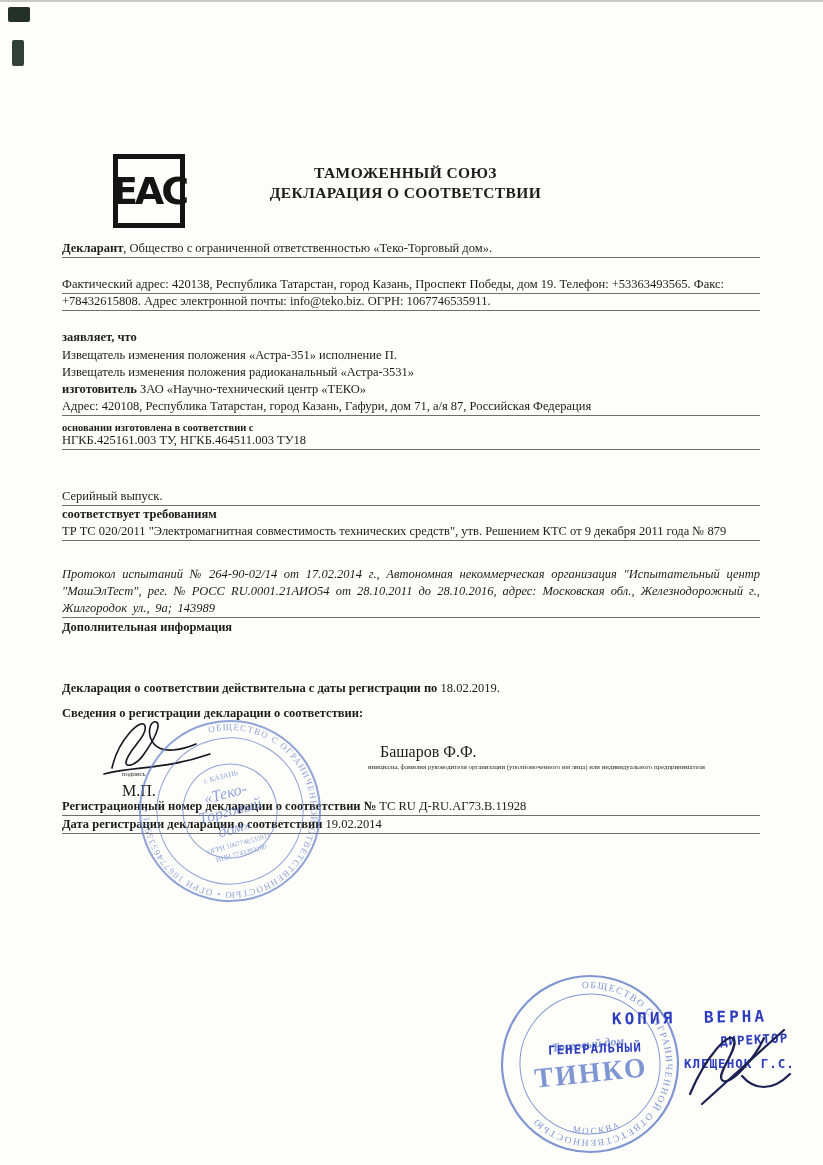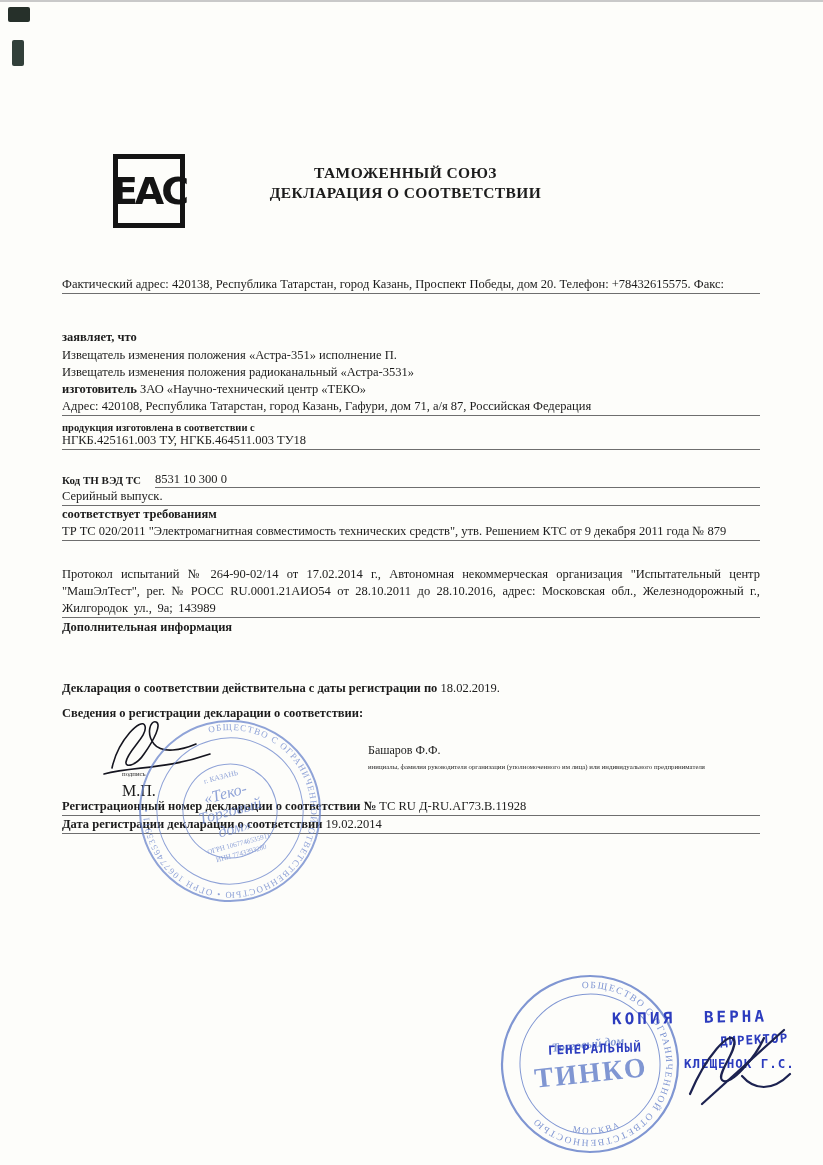--- a/index.html
+++ b/index.html
@@ -20,29 +20,29 @@
   }
   .eac-box span { font-family:"DejaVu Sans", sans-serif; font-weight:bold; font-size:38px; letter-spacing:-3px; color:#141414; }
 
   .title { position:absolute; left:0; right:12px; top:163px; text-align:center; }
   .title div { font-weight:bold; font-size:15.5px; line-height:20px; letter-spacing:0.4px; }
 
   .line { position:absolute; left:62px; width:698px; height:17px; font-size:12.5px; line-height:15px; white-space:nowrap; }
   .rule { border-bottom:1px solid #6e6e6e; }
   .b { font-weight:bold; }
   .small-b { font-weight:bold; font-size:10.5px; }
-  .para { position:absolute; left:62px; width:698px; font-size:12.5px; line-height:17px; text-align:justify; word-spacing:2.5px; }
+  .para { position:absolute; left:62px; width:698px; font-size:12.5px; line-height:17px; text-align:justify; word-spacing:2.5px;font-style:italic; }
   .para.rule { border-bottom:1px solid #6e6e6e; }
   .row { display:flex; align-items:flex-end; }
   .tnved-label { font-weight:bold; font-size:11px; line-height:15px; }
   .tnved-value { flex:1; margin-left:14px; border-bottom:1px solid #6e6e6e; font-size:12.5px; line-height:15px; }
 
   .tiny { position:absolute; font-size:6.8px; color:#2a2a2a; white-space:nowrap; }
   .mp { position:absolute; left:122px; top:782px; font-size:16px;text-align:center; }
-  .signer-name { position:absolute; left:368px; top:743px; font-size:12px; }
+  .signer-name { position:absolute; left:380px; top:743px; font-size:16px; }
 
   .stamp { position:absolute; pointer-events:none; }
   svg text { font-family:"Liberation Serif", serif; }
   .stamp-mono { font-family:"DejaVu Sans Mono", monospace; font-weight:bold; color:#2c3cbe; position:absolute; white-space:nowrap; }
   .copy-verna { left:612px; top:1008px; font-size:16px; letter-spacing:3px; word-spacing:16px; transform:rotate(-1deg); }
   .general { left:548px; top:1041px; font-size:12.5px; letter-spacing:1px; transform:rotate(-2deg); }
   .director { left:720px; top:1032px; font-size:12.5px; letter-spacing:1px; transform:rotate(-3deg); }
   .kleshenok { left:684px; top:1056px; font-size:12.5px; letter-spacing:1px; }
 </style>
 </head>
@@ -55,34 +55,32 @@
 
   <div class="eac-box">
     <span>ЕАС</span>
   </div>
 
   <div class="title">
     <div>ТАМОЖЕННЫЙ СОЮЗ</div>
     <div>ДЕКЛАРАЦИЯ О СООТВЕТСТВИИ</div>
   </div>
 
-  <div class="line rule" style="top:277px"><span>Фактический адрес: 420138, Республика Татарстан, город Казань, Проспект Победы, дом 20. Телефон: +78432615575. Факс:</span></div>
+  <div class="line rule" style="top:241px"><span class="b">Декларант</span><span>, Общество с ограниченной ответственностью «Теко-Торговый дом».</span></div>
+  <div class="line rule" style="top:277px"><span>Фактический адрес: 420138, Республика Татарстан, город Казань, Проспект Победы, дом 19. Телефон: +53363493565. Факс:</span></div>
+  <div class="line rule" style="top:294px"><span>+78432615808. Адрес электронной почты: info@teko.biz. ОГРН: 1067746535911.</span></div>
   <div class="line" style="top:330px"><span class="b">заявляет, что</span></div>
 
   <div class="line" style="top:348px"><span>Извещатель изменения положения «Астра-351» исполнение П.</span></div>
   <div class="line" style="top:365px"><span>Извещатель изменения положения радиоканальный «Астра-3531»</span></div>
   <div class="line" style="top:382px"><span class="b">изготовитель</span><span> ЗАО «Научно-технический центр «ТЕКО»</span></div>
   <div class="line rule" style="top:399px"><span>Адрес: 420108, Республика Татарстан, город Казань, Гафури, дом 71, а/я 87, Российская Федерация</span></div>
-  <div class="line" style="top:420px"><span class="small-b">продукция изготовлена в соответствии с</span></div>
+  <div class="line" style="top:420px"><span class="small-b">основании изготовлена в соответствии с</span></div>
   <div class="line rule" style="top:433px"><span>НГКБ.425161.003 ТУ, НГКБ.464511.003 ТУ18</span></div>
 
-  <div class="line row" style="top:471px">
-    <span class="tnved-label">Код ТН ВЭД ТС</span>
-    <span class="tnved-value">8531 10 300 0</span>
-  </div>
   <div class="line rule" style="top:489px"><span>Серийный выпуск.</span></div>
 
   <div class="line" style="top:507px"><span class="b">соответствует требованиям</span></div>
   <div class="line rule" style="top:524px"><span>ТР ТС 020/2011 "Электромагнитная совместимость технических средств", утв. Решением КТС от 9 декабря 2011 года № 879</span></div>
 
   <div class="para rule" style="top:566px">Протокол испытаний № 264-90-02/14 от 17.02.2014 г., Автономная некоммерческая организация "Испытательный центр "МашЭлТест", рег. № РОСС RU.0001.21АИО54 от 28.10.2011 до 28.10.2016, адрес: Московская обл., Железнодорожный г., Жилгородок ул., 9а; 143989</div>
 
   <div class="line" style="top:620px"><span class="b">Дополнительная информация</span></div>
 
   <div class="line" style="top:681px"><span class="b">Декларация о соответствии действительна с даты регистрации по</span><span> 18.02.2019.</span></div>

